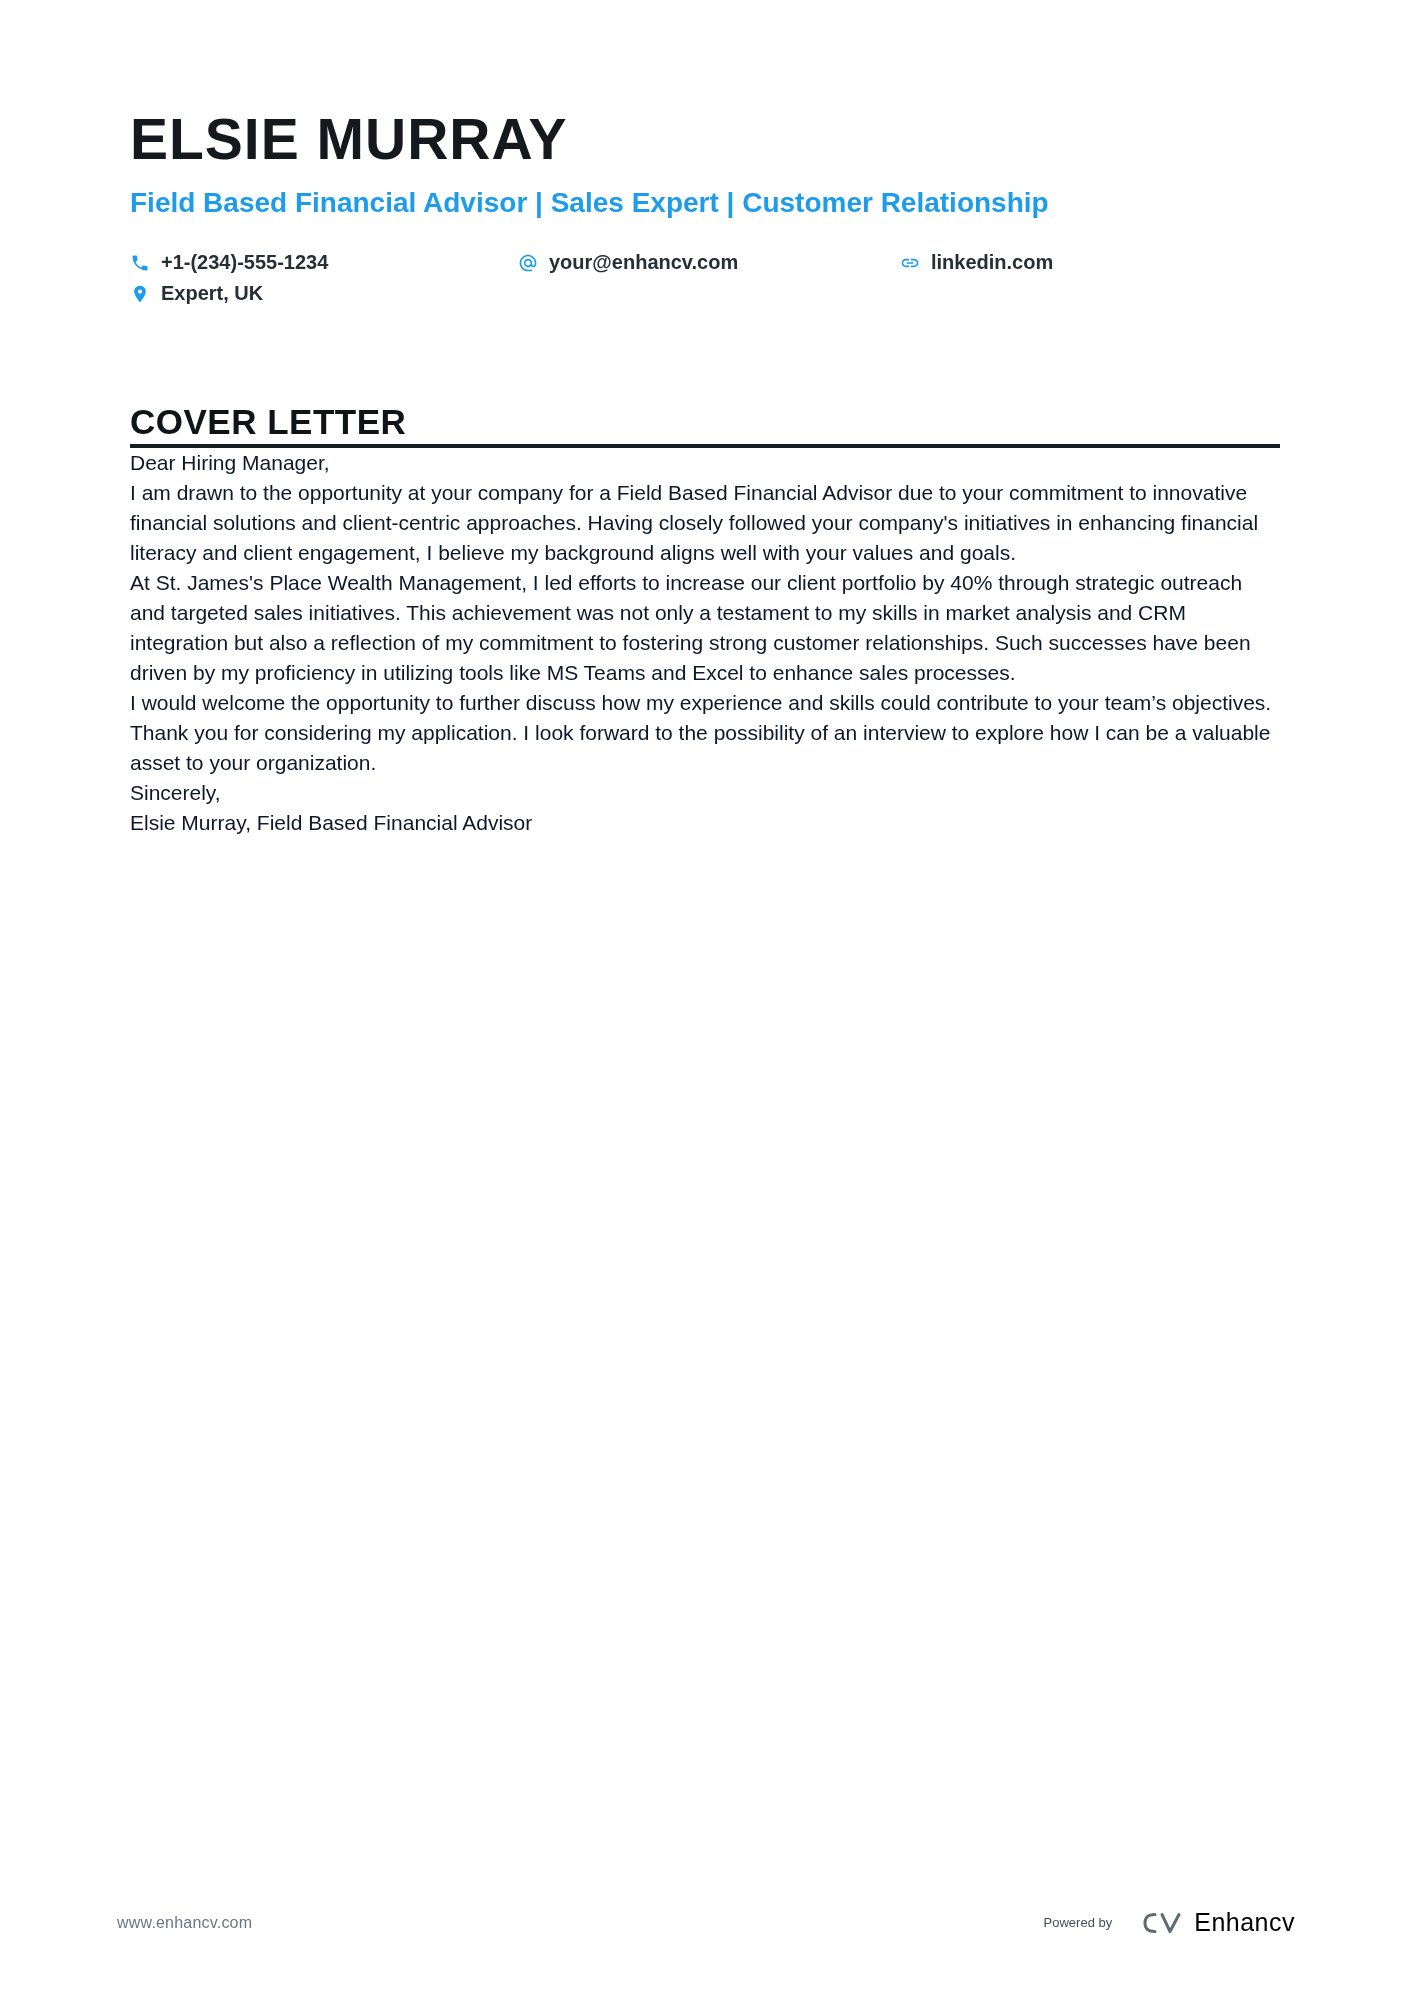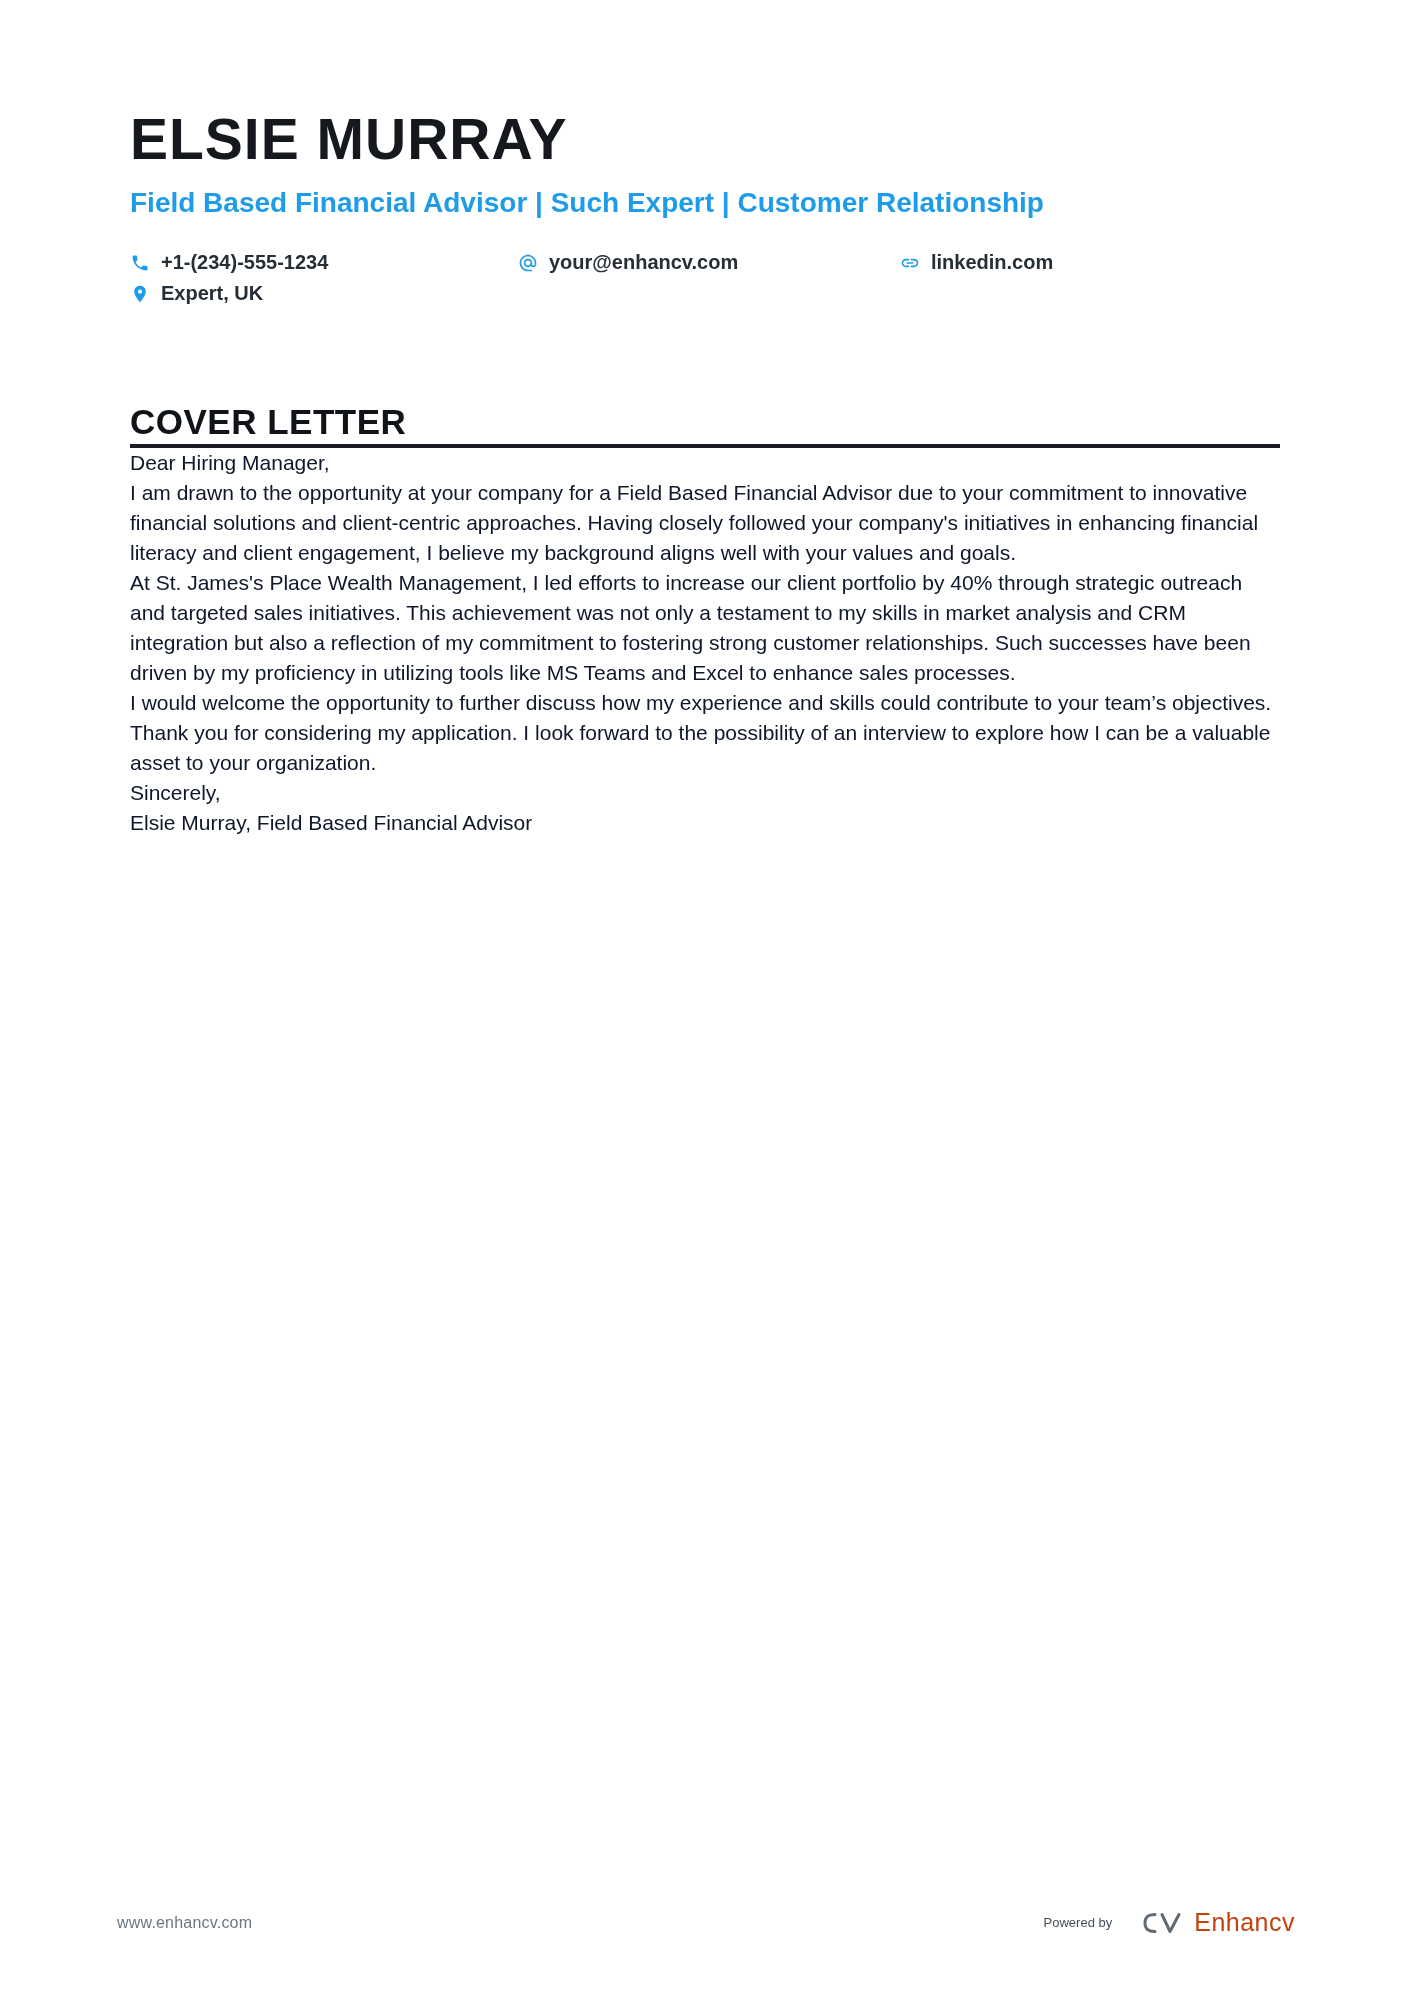--- a/index.html
+++ b/index.html
@@ -104,32 +104,32 @@
     margin-right: 14px;
   }
   .brand-logo {
     display: flex;
     align-items: center;
     gap: 10px;
   }
   .brand-logo svg { display: block; }
   .brand-name {
     font-size: 25px;
-    color: #c2410c;
+    color: #000000;
     letter-spacing: 0.5px;
   }
 </style>
 </head>
 <body>
 
 <div class="page">
 
   <h1 class="name">ELSIE MURRAY</h1>
 
-  <div class="headline">Field Based Financial Advisor | Such Expert | Customer Relationship</div>
+  <div class="headline">Field Based Financial Advisor | Sales Expert | Customer Relationship</div>
 
   <div class="contact-grid">
     <div class="contact-item">
       <span class="cicon">
         <svg viewBox="0 0 24 24">
             <path d="M6.62 10.79c1.44 2.83 3.76 5.14 6.59 6.59l2.2-2.2c.27-.27.67-.36 1.02-.24 1.12.37 2.33.57 3.57.57.55 0 1 .45 1 1V20c0 .55-.45 1-1 1-9.39 0-17-7.61-17-17 0-.55.45-1 1-1h3.5c.55 0 1 .45 1 1 0 1.25.2 2.45.57 3.57.11.35.03.74-.25 1.02l-2.2 2.2z"></path>
           </svg>
       </span>
       <span>+1-(234)-555-1234</span>
     </div>

